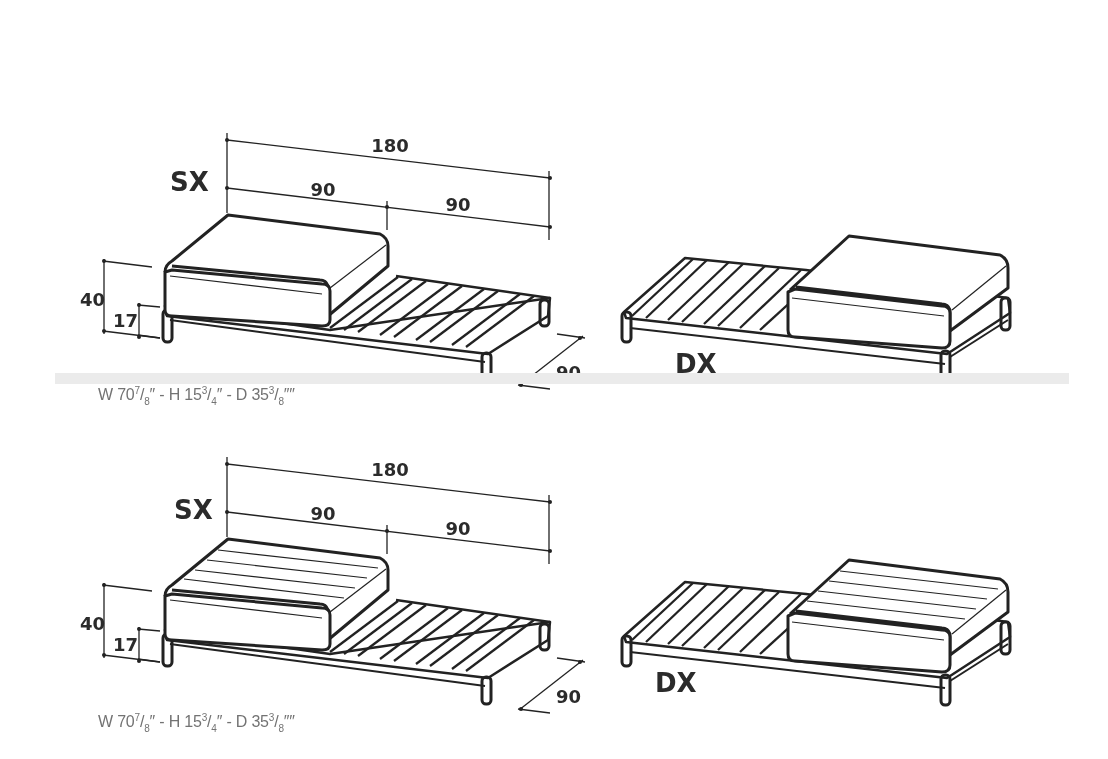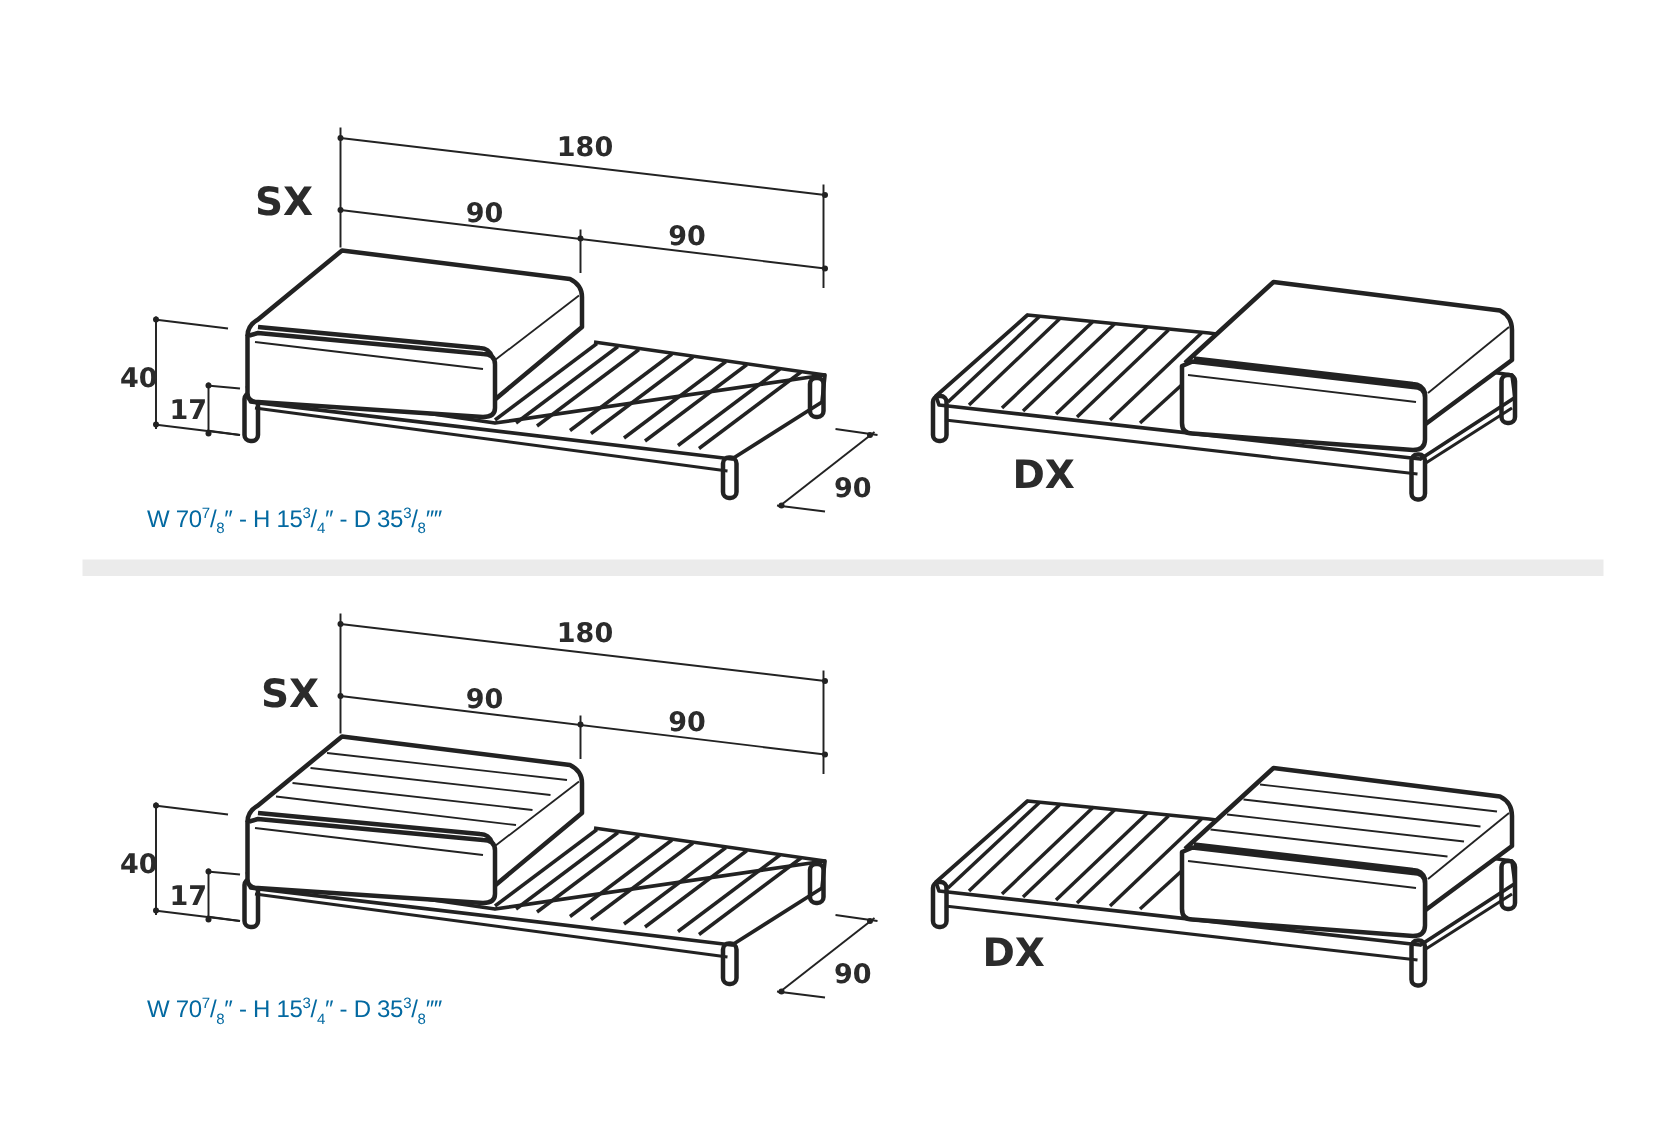--- a/index.html
+++ b/index.html
@@ -1,22 +1,22 @@
 <!DOCTYPE html>
 <html><head>
 <meta charset="utf-8">
 <style>
   html, body { margin:0; padding:0; background:#ffffff; }
   body { width:1108px; height:759px; position:relative; overflow:hidden; font-family:"DejaVu Sans", sans-serif; }
-  .panel { position:absolute; left:0; width:1108px; }
+  .panel { position:absolute; left:0; width:1108px;margin-top:48px; }
   .panel svg { position:absolute; left:0; top:0; overflow:visible; }
   .divider { position:absolute; left:55px; top:373px; width:1014px; height:11px; background:#ebebeb; }
   .lbl { font-family:"DejaVu Sans", sans-serif; font-weight:bold; fill:#2b2b2b; }
   .side { font-family:"DejaVu Sans", sans-serif; font-weight:bold; fill:#2b2b2b; font-size:26px; }
-  .imp { position:absolute; font-family:"Liberation Sans", sans-serif; font-size:16px; color:#0369a1; white-space:nowrap; letter-spacing:-0.2px; }
+  .imp { position:absolute; font-family:"Liberation Sans", sans-serif; font-size:16px; color:#737373; white-space:nowrap; letter-spacing:-0.2px; }
   .imp sup { font-size:10px; }
   .imp sub { font-size:10px; }
 </style>
 </head>
 <body>
 
 <div class="panel" style="top:0;height:372px;">
   <svg width="1108" height="372">
 
     <g stroke="#222" stroke-width="1.3" fill="none">

